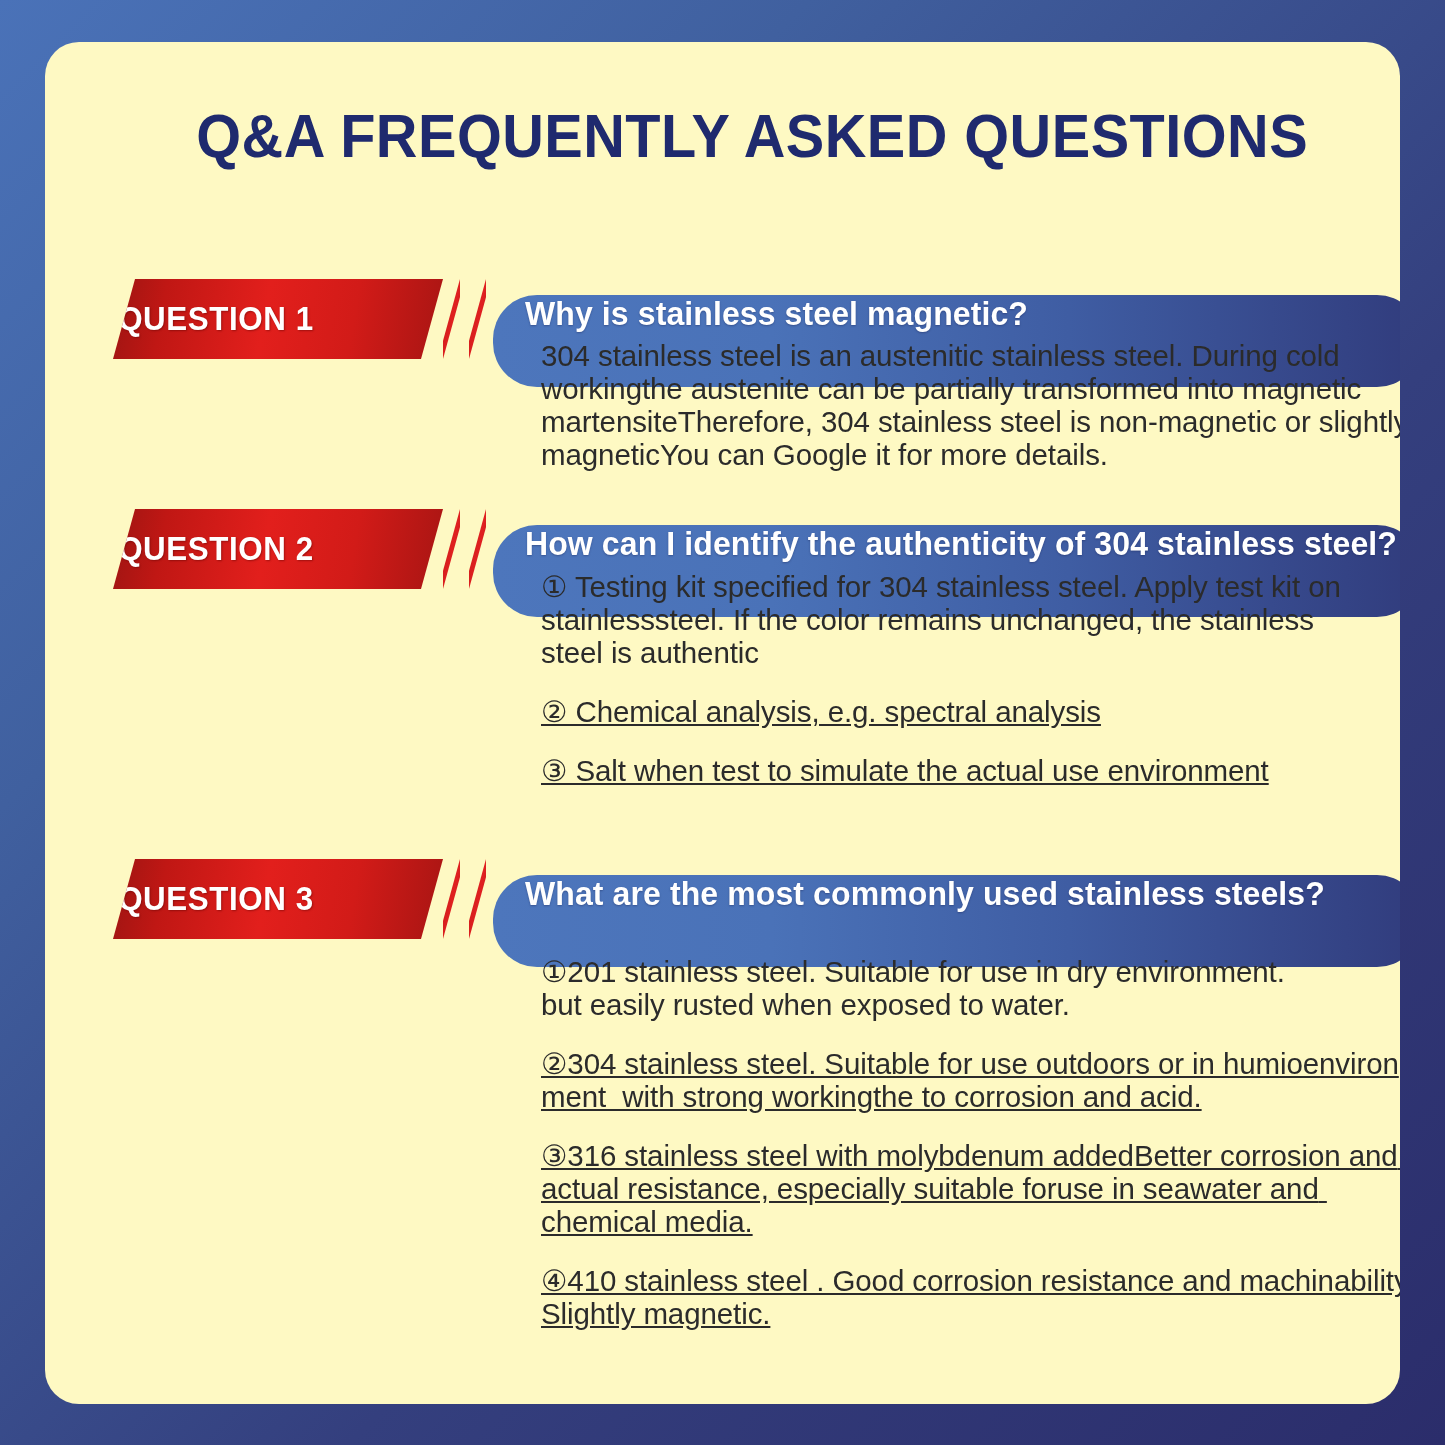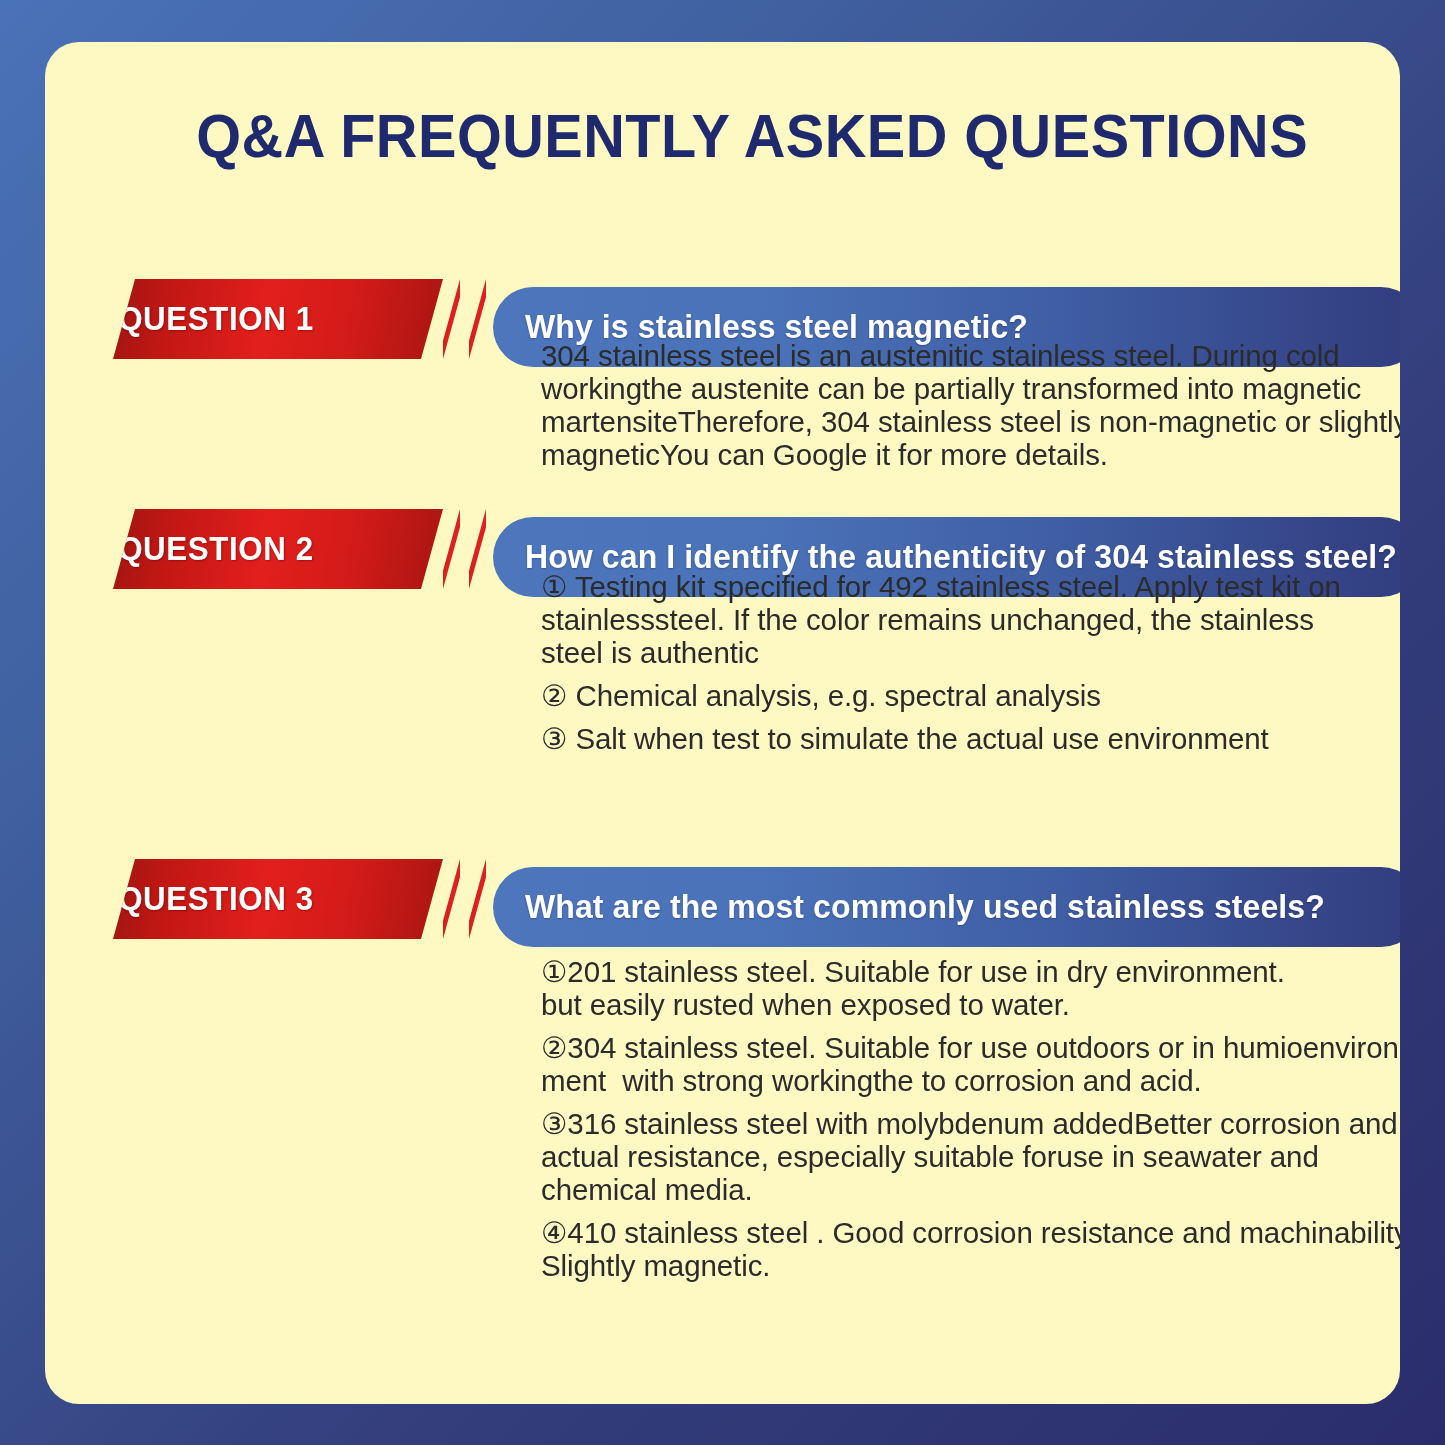--- a/index.html
+++ b/index.html
@@ -89,26 +89,26 @@
     background: linear-gradient(100deg, #c21a16 0%, #e02020 55%, #b41614 100%);
     clip-path: polygon(22px 0, 100% 0, calc(100% - 22px) 100%, 0 100%);
   }
   .slash.s1 { left: 398px; }
   .slash.s2 { left: 424px; }
 
   
   .qpill {
     position: absolute;
     left: 448px;
-    top: 8px;
-    height: 80px;
+    top: 16px;
+    height: 92px;
     background: linear-gradient(90deg, #4d76bc 0%, #4a72b8 30%, #3f5da3 62%, #313c7d 100%);
     border-radius: 44px;
     display: flex;
-    align-items: center;
+    align-items: flex-start;
     padding-left: 32px;
     padding-right: 26px;
   }
   .qpill-label {
     color: #ffffff;
     font-size: 33px;
     font-weight: bold;
     letter-spacing: 0.1px;
     transform: scaleX(0.97);
     transform-origin: left center;
@@ -120,21 +120,21 @@
   .answer {
     position: absolute;
     left: 496px;
     color: #2b2b2b;
     font-size: 29.5px;
     line-height: 1.12;
     letter-spacing: -0.1px;
     font-weight: normal;
   }
   .answer p { margin: 0; white-space: pre-wrap; }
-  .answer p + p { margin-top: 10px; }
+  .answer p + p { margin-top: 26px; text-decoration: underline; }
 
   .w860 { width: 868px; }
   .w800 { width: 805px; }
   .w900 { width: 900px; }
 </style>
 </head>
 <body>
 
 <div class="page">
 
@@ -162,21 +162,21 @@
         <span class="qbanner-label">QUESTION 2</span>
       </div>
       <div class="slash s1"></div>
       <div class="slash s2"></div>
       <div class="qpill" style="width:928px;">
         <span class="qpill-label">How can I identify the authenticity of 304 stainless steel?</span>
       </div>
     </div>
 
     <div class="answer w800" style="top:528px;">
-      <p>① Testing kit specified for 492 stainless steel. Apply test kit on stainlesssteel. If the color remains unchanged, the stainless steel is authentic</p>
+      <p>① Testing kit specified for 304 stainless steel. Apply test kit on stainlesssteel. If the color remains unchanged, the stainless steel is authentic</p>
       <p>② Chemical analysis, e.g. spectral analysis</p>
       <p>③ Salt when test to simulate the actual use environment</p>
     </div>
 
     <div class="qrow" style="top:817px;padding-left:34px;">
       <div class="qbanner">
         <span class="qbanner-label">QUESTION 3</span>
       </div>
       <div class="slash s1"></div>
       <div class="slash s2"></div>

